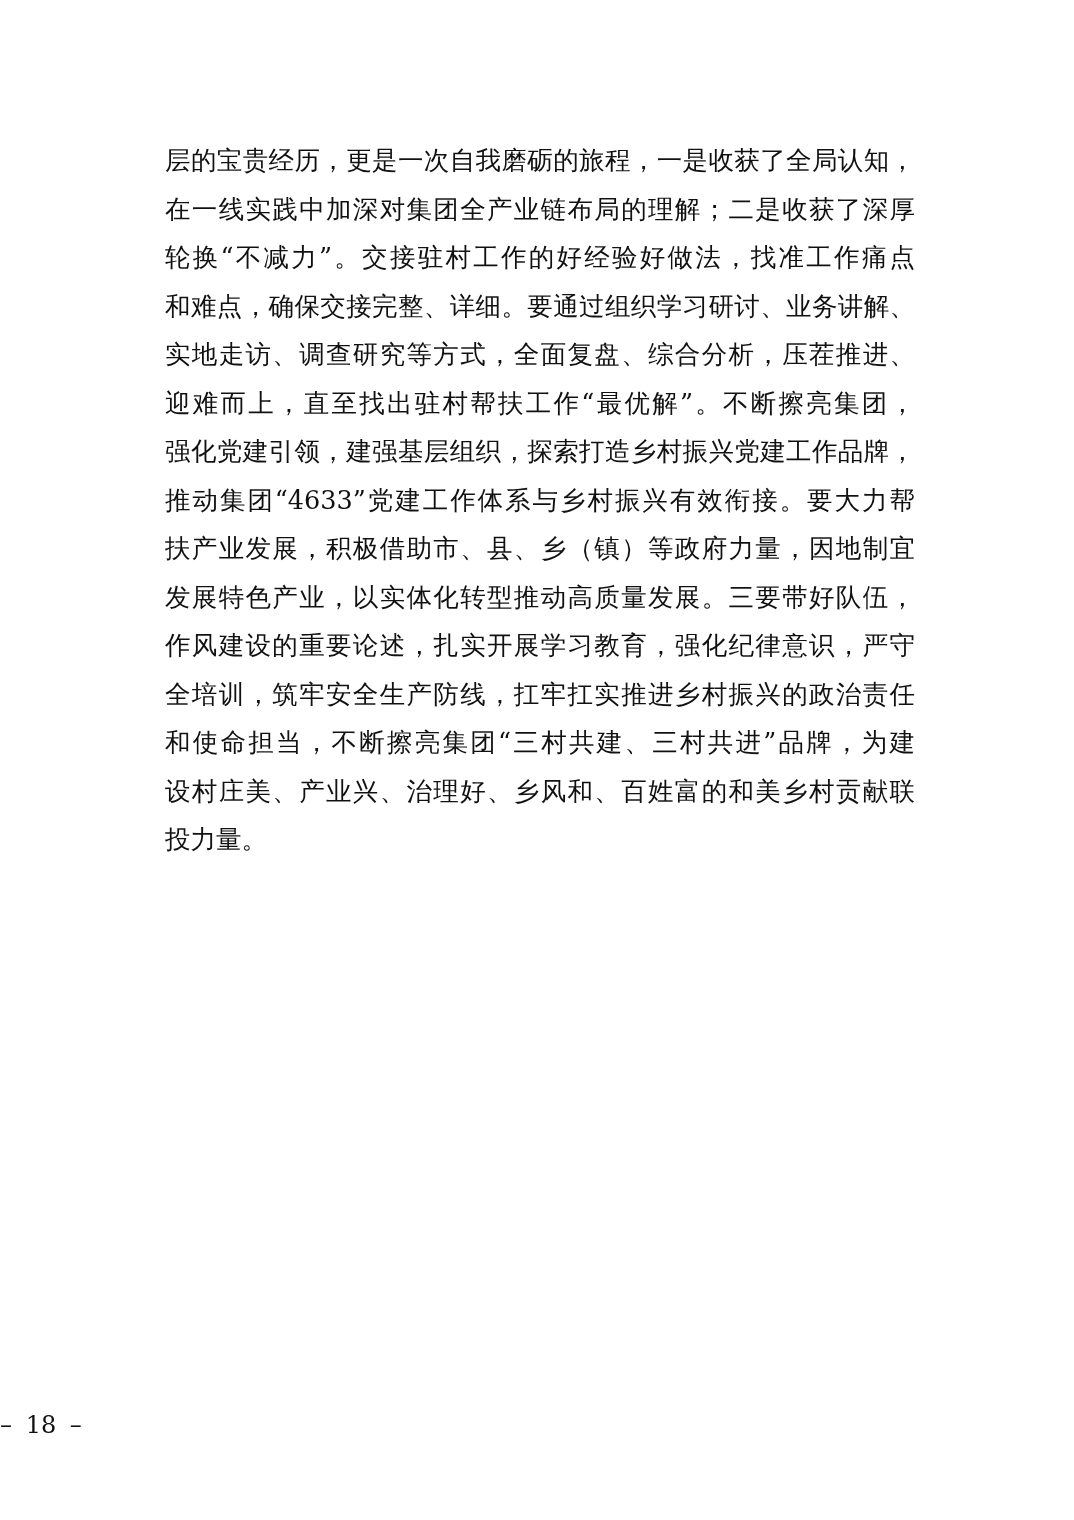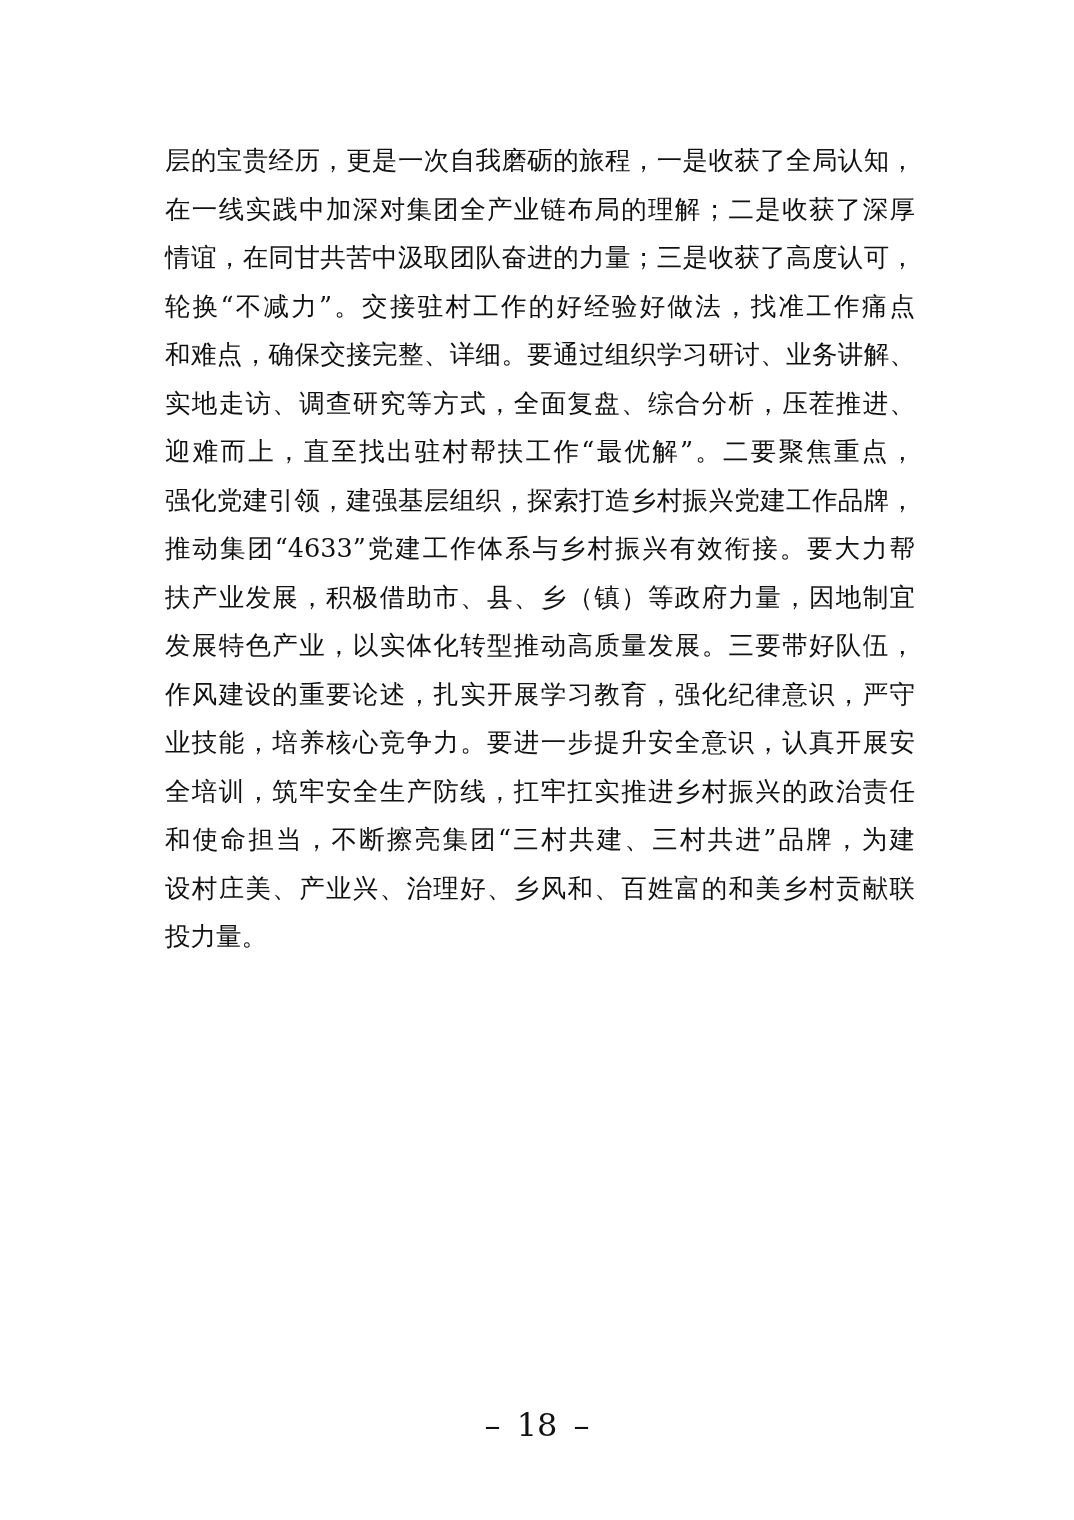--- a/index.html
+++ b/index.html
@@ -36,48 +36,45 @@
     text-align-last: left;
   }
   .line.indent {
     text-indent: 2em;
   }
   .footer {
     position: absolute;
     left: 0;
     top: 1407px;
     width: 100%;
-    text-align: center;
-    font-size: 32px;
+    font-size: 24px;
     line-height: 36px;
     word-spacing: 6px;
     color: #111111;
   }
 </style>
 </head>
 <body>
 
 <div class="page">
   <main class="content" id="document-body">
       <div class="paragraph">
         <div class="line">层的宝贵经历，更是一次自我磨砺的旅程，一是收获了全局认知，</div>
         <div class="line">在一线实践中加深对集团全产业链布局的理解；二是收获了深厚</div>
-        <div class="line">情谊，在同甘共苦中汲取团队奋进的力量；三是收获了高度认可，</div>
       </div>
       <div class="paragraph">
         <div class="line">轮换“不减力”。交接驻村工作的好经验好做法，找准工作痛点</div>
         <div class="line">和难点，确保交接完整、详细。要通过组织学习研讨、业务讲解、</div>
         <div class="line">实地走访、调查研究等方式，全面复盘、综合分析，压茬推进、</div>
-        <div class="line">迎难而上，直至找出驻村帮扶工作“最优解”。二要聚焦重点，</div>
+        <div class="line">迎难而上，直至找出驻村帮扶工作“最优解”。不断擦亮集团，</div>
         <div class="line">强化党建引领，建强基层组织，探索打造乡村振兴党建工作品牌，</div>
         <div class="line">推动集团“4633”党建工作体系与乡村振兴有效衔接。要大力帮</div>
         <div class="line">扶产业发展，积极借助市、县、乡（镇）等政府力量，因地制宜</div>
         <div class="line">发展特色产业，以实体化转型推动高质量发展。三要带好队伍，</div>
         <div class="line">作风建设的重要论述，扎实开展学习教育，强化纪律意识，严守</div>
-        <div class="line">业技能，培养核心竞争力。要进一步提升安全意识，认真开展安</div>
         <div class="line">全培训，筑牢安全生产防线，扛牢扛实推进乡村振兴的政治责任</div>
         <div class="line">和使命担当，不断擦亮集团“三村共建、三村共进”品牌，为建</div>
         <div class="line">设村庄美、产业兴、治理好、乡风和、百姓富的和美乡村贡献联</div>
         <div class="line last">投力量。</div>
       </div>
     </main>
   <footer class="footer">
     <span>– 18 –</span>
   </footer>
 </div>

